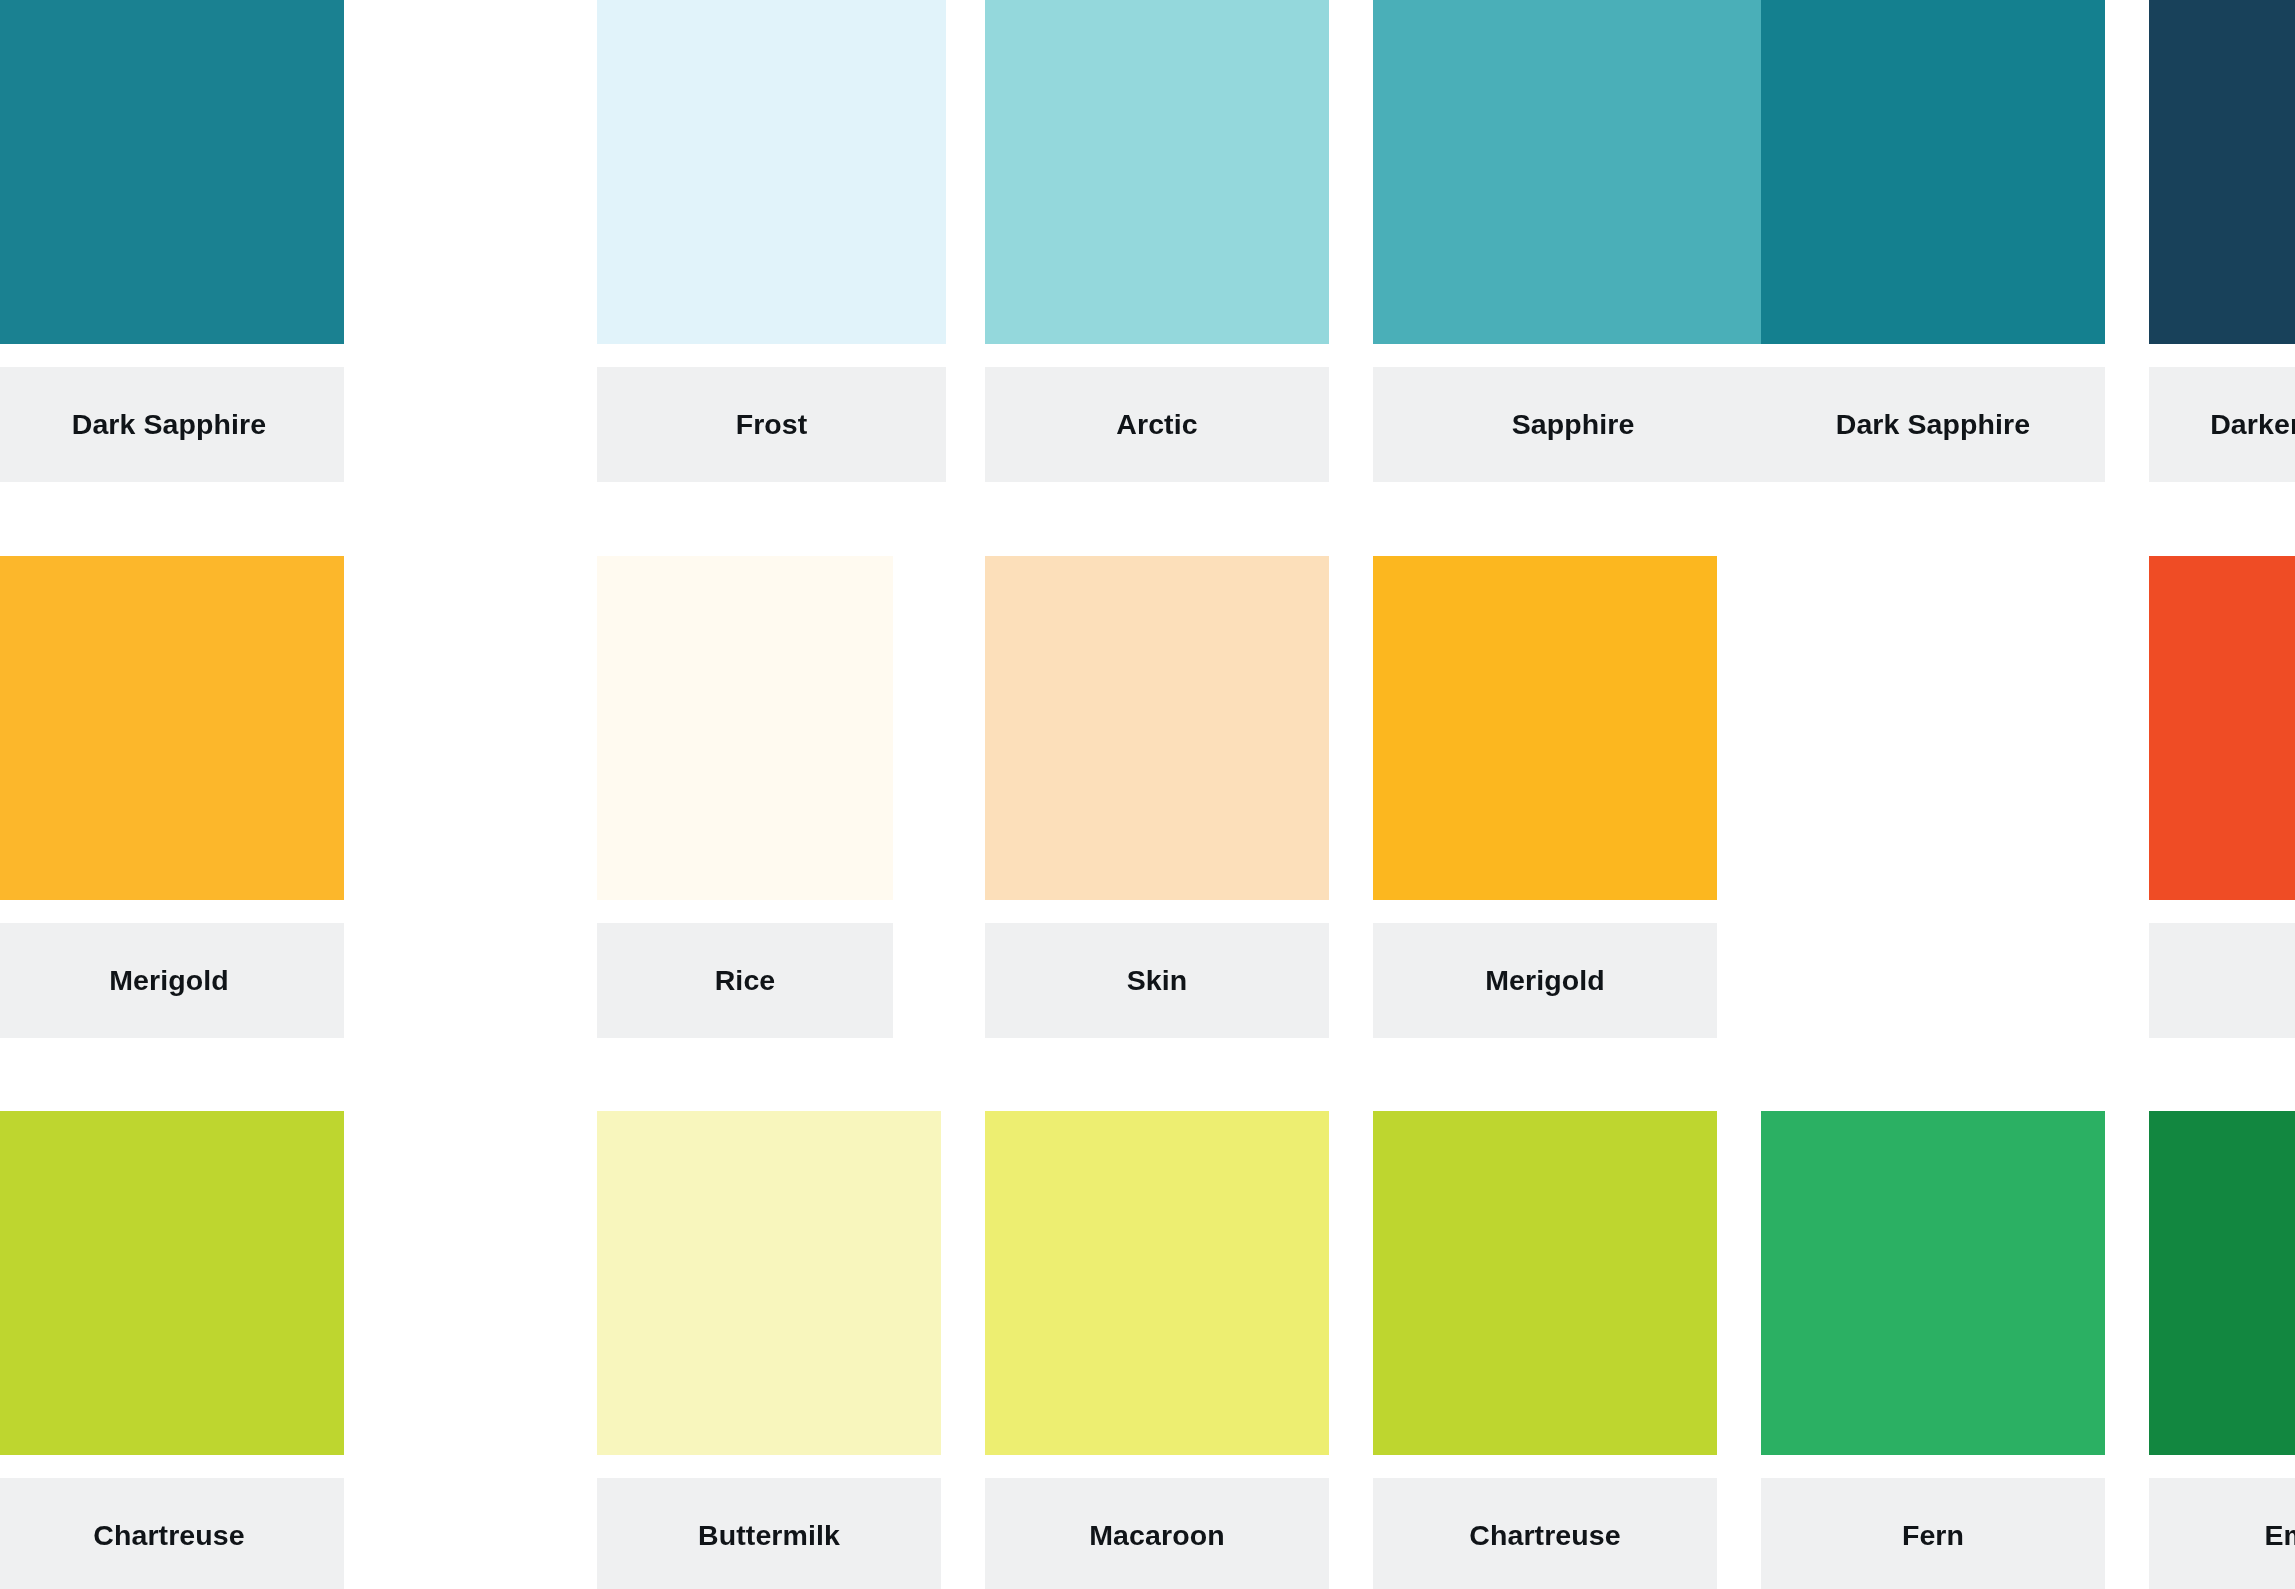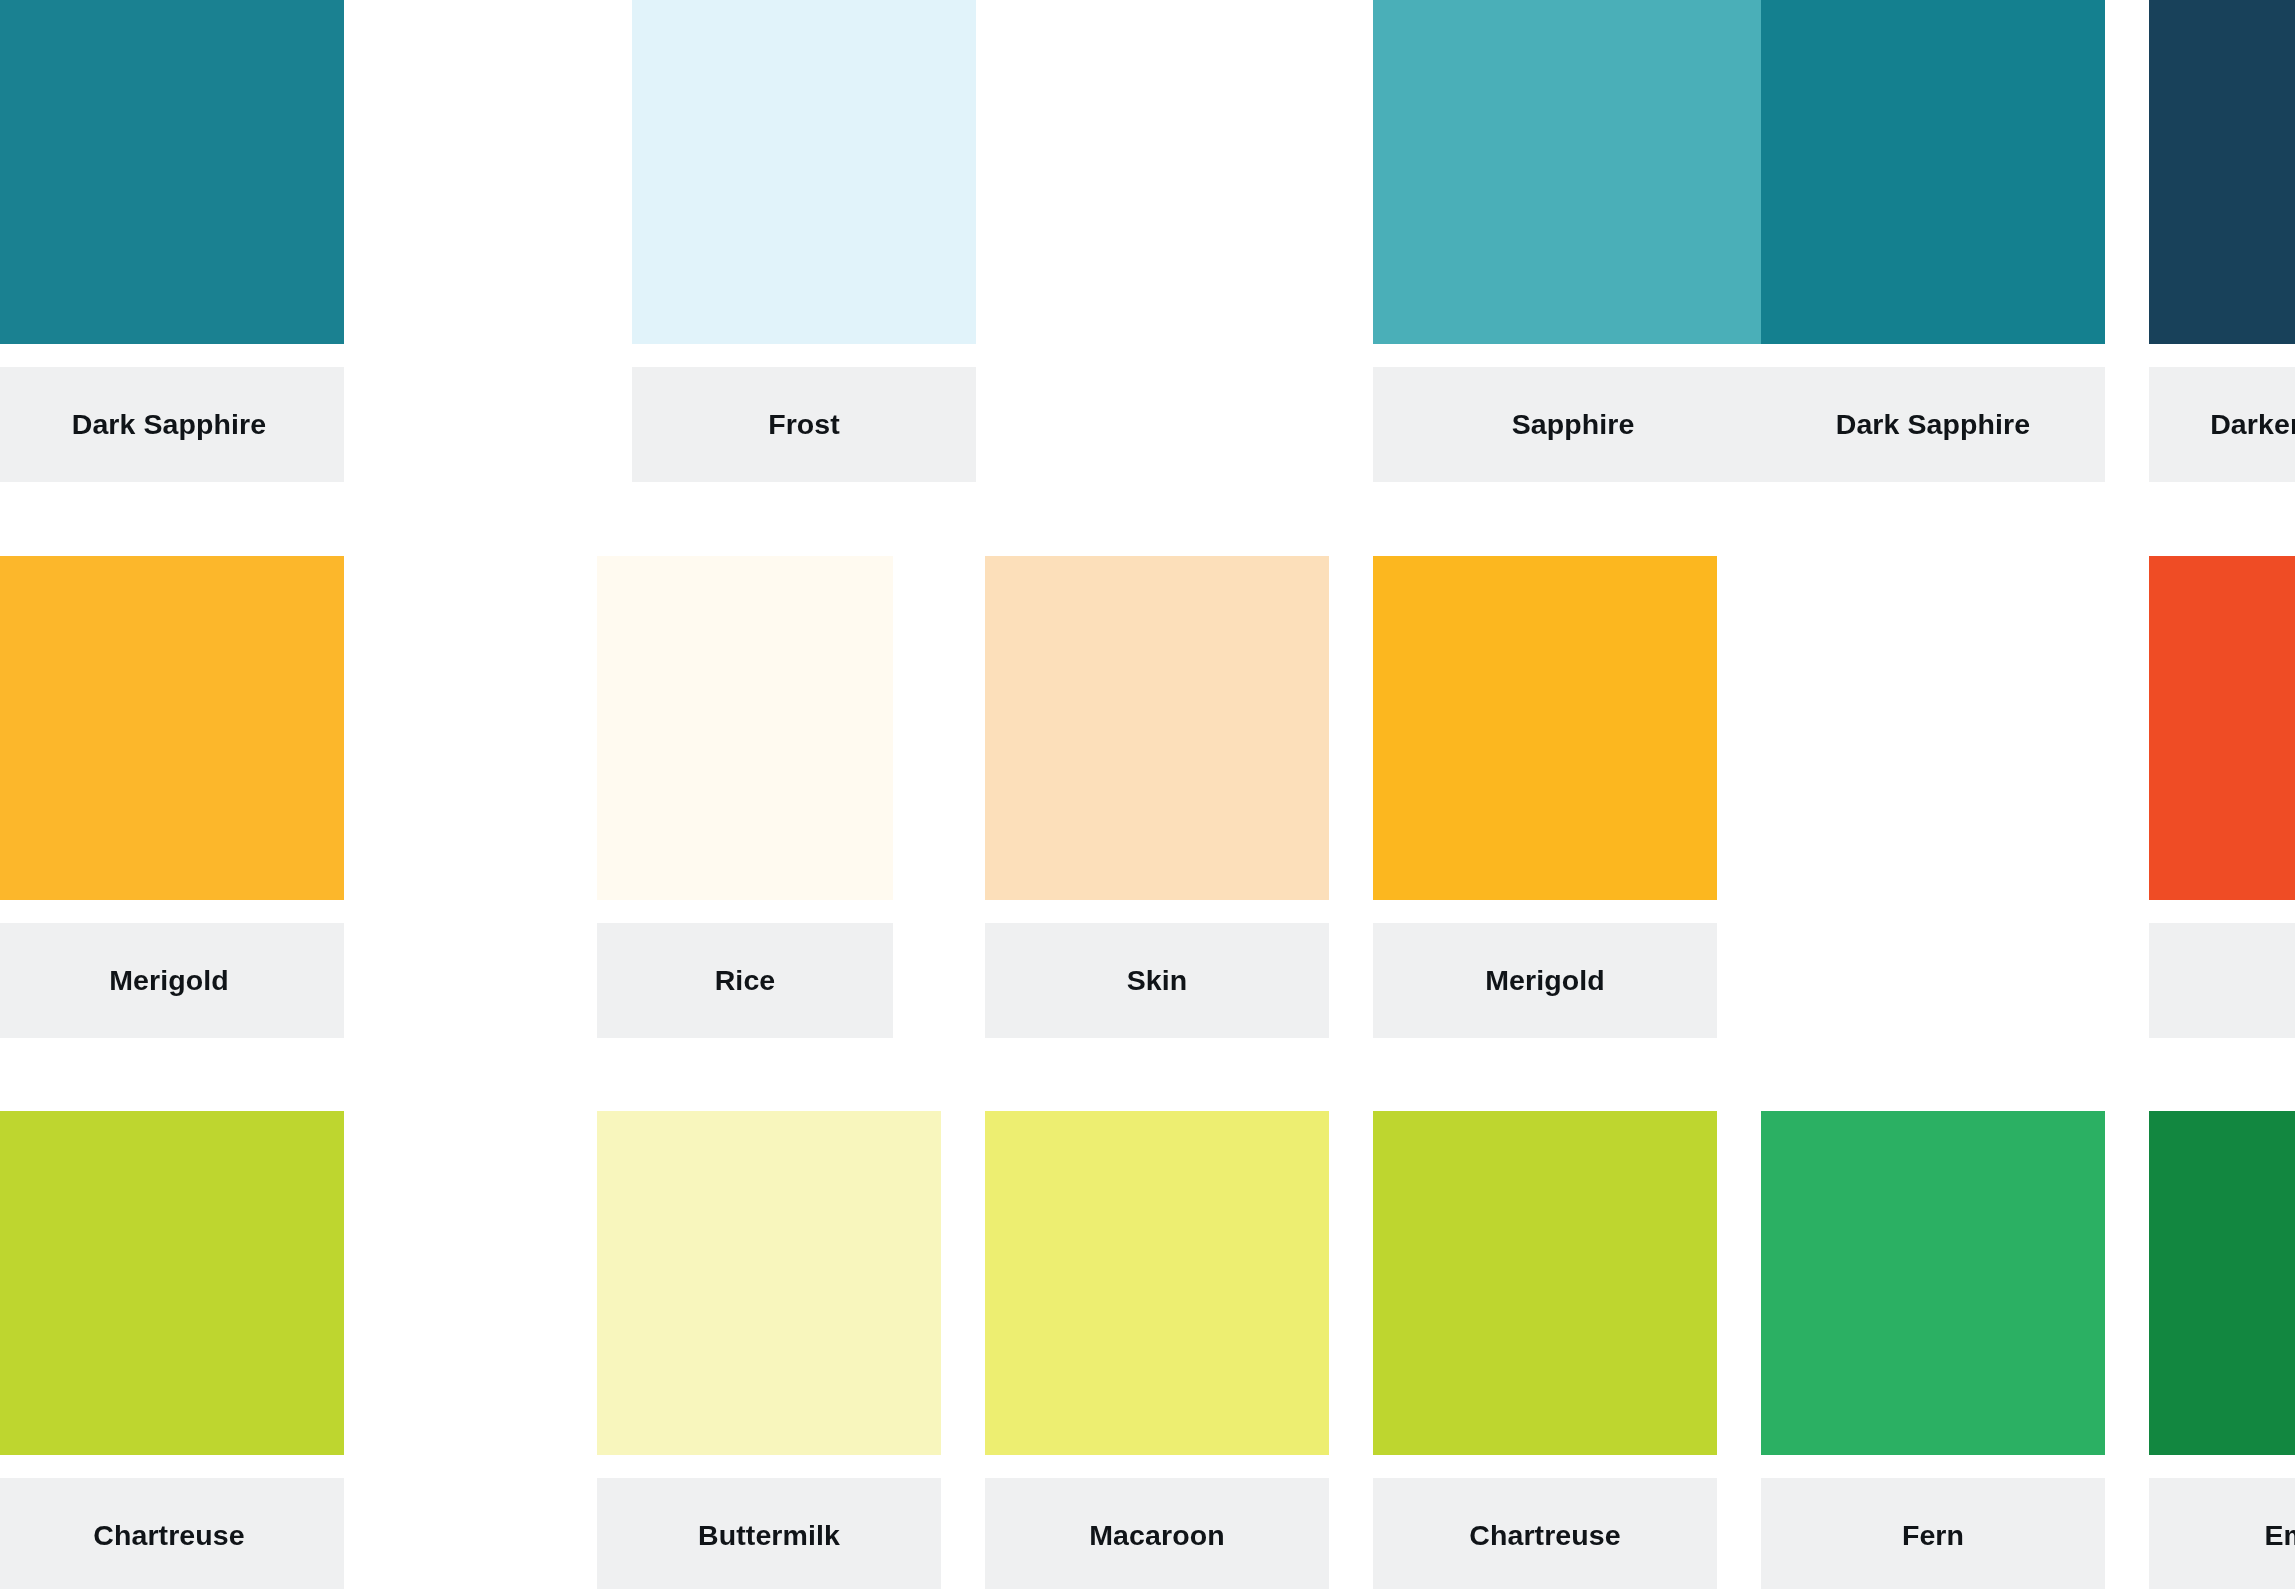--- a/index.html
+++ b/index.html
@@ -75,24 +75,30 @@
 <body>
 
 <div id="palette">
     <div class="palette-row row-0">
       <div class="swatch-cell" style="left: -5.5px; width: 349px;">
         <div class="swatch-chip" style="background: rgb(26, 129, 145);"></div>
         <div class="swatch-label">
           <span class="swatch-label-text">Dark Sapphire</span>
         </div>
       </div>
-      <div class="swatch-cell" style="left: 632px; width: 344px;">
+      <div class="swatch-cell" style="left: 597px; width: 305px; padding-left: 44px;">
         <div class="swatch-chip" style="background: rgb(225, 243, 250);"></div>
         <div class="swatch-label">
           <span class="swatch-label-text">Frost</span>
+        </div>
+      </div>
+      <div class="swatch-cell" style="left: 985px; width: 344px;">
+        <div class="swatch-chip" style="background: rgb(148, 216, 220);"></div>
+        <div class="swatch-label">
+          <span class="swatch-label-text">Arctic</span>
         </div>
       </div>
       <div class="swatch-cell" style="left: 1373px; width: 400px;">
         <div class="swatch-chip" style="background: rgb(74, 175, 184);"></div>
         <div class="swatch-label">
           <span class="swatch-label-text">Sapphire</span>
         </div>
       </div>
       <div class="swatch-cell" style="left: 1761px; width: 344px;">
         <div class="swatch-chip" style="background: rgb(20, 128, 143);"></div>

